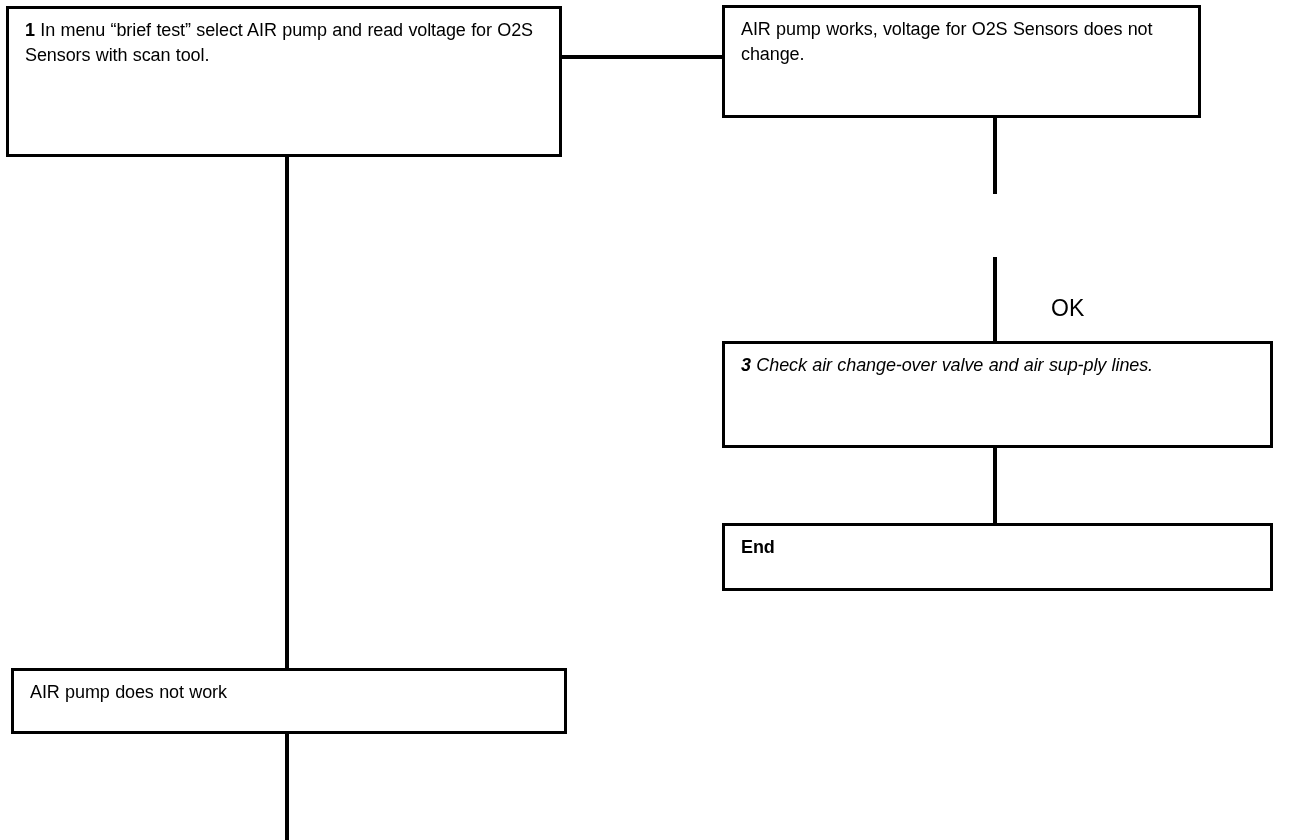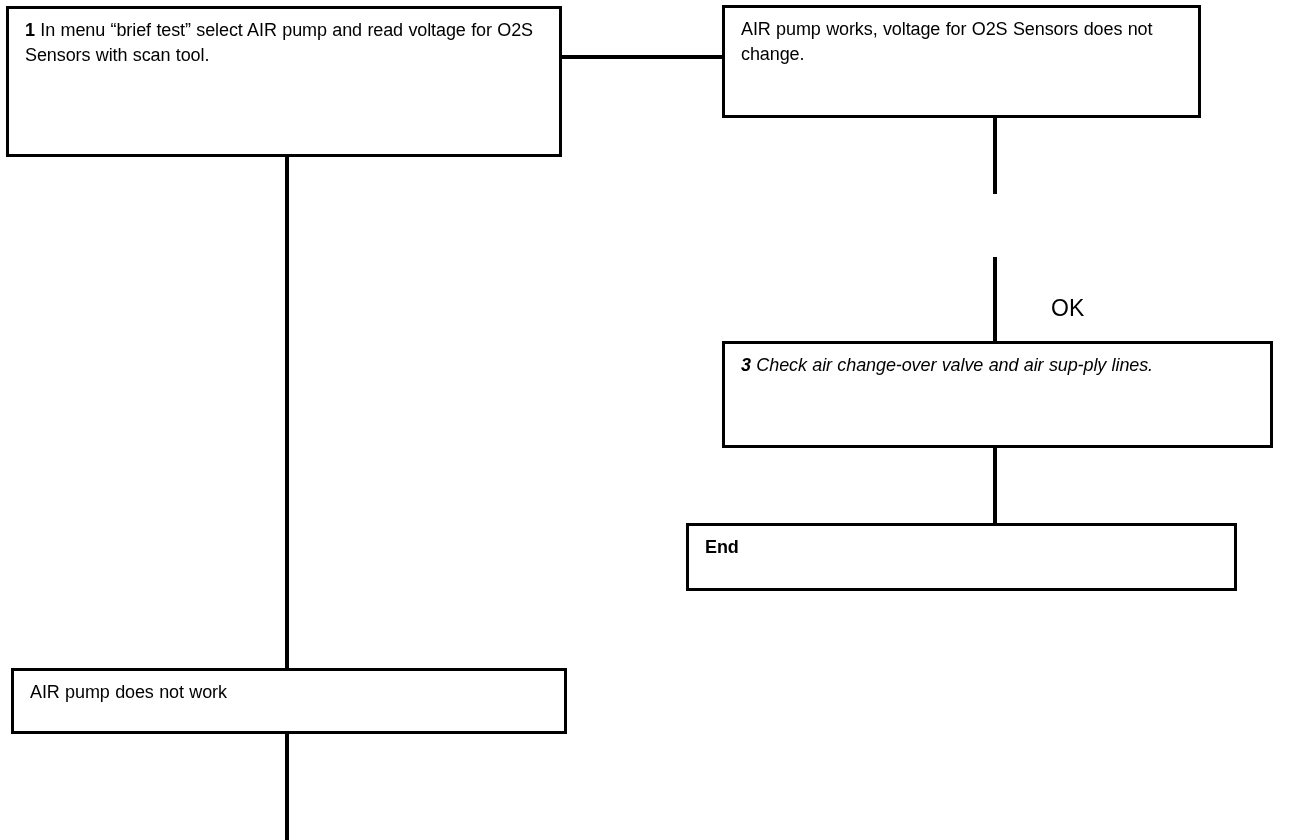--- a/index.html
+++ b/index.html
@@ -48,21 +48,21 @@
     color: #000000;
     line-height: 1;
     white-space: nowrap;
   }
 
   
   #node-step1        { left: 6px;   top: 6px;   width: 556px; height: 151px; }
   #node-pump-works   { left: 722px; top: 5px;   width: 479px; height: 113px; }
   #node-step2        { left: 722px; top: 192px; width: 551px; height: 67px;  }
   #node-step3        { left: 722px; top: 341px; width: 551px; height: 107px; font-style: italic; }
-  #node-end          { left: 686px; top: 523px; width: 551px; height: 68px;  }
+  #node-end          { left: 722px; top: 523px; width: 551px; height: 68px;  }
   #node-pump-nowork  { left: 11px;  top: 668px; width: 556px; height: 66px;  }
 
   
   #conn-step1-right    { left: 561px; top: 55px;  width: 163px; }
   #conn-step1-down     { left: 285px; top: 155px; height: 515px; }
   #conn-nowork-down    { left: 285px; top: 731px; height: 109px; }
   #conn-works-step2    { left: 993px; top: 116px; height: 78px;  }
   #conn-step2-step3    { left: 993px; top: 257px; height: 86px;  }
   #conn-step3-end      { left: 993px; top: 446px; height: 79px;  }
 

